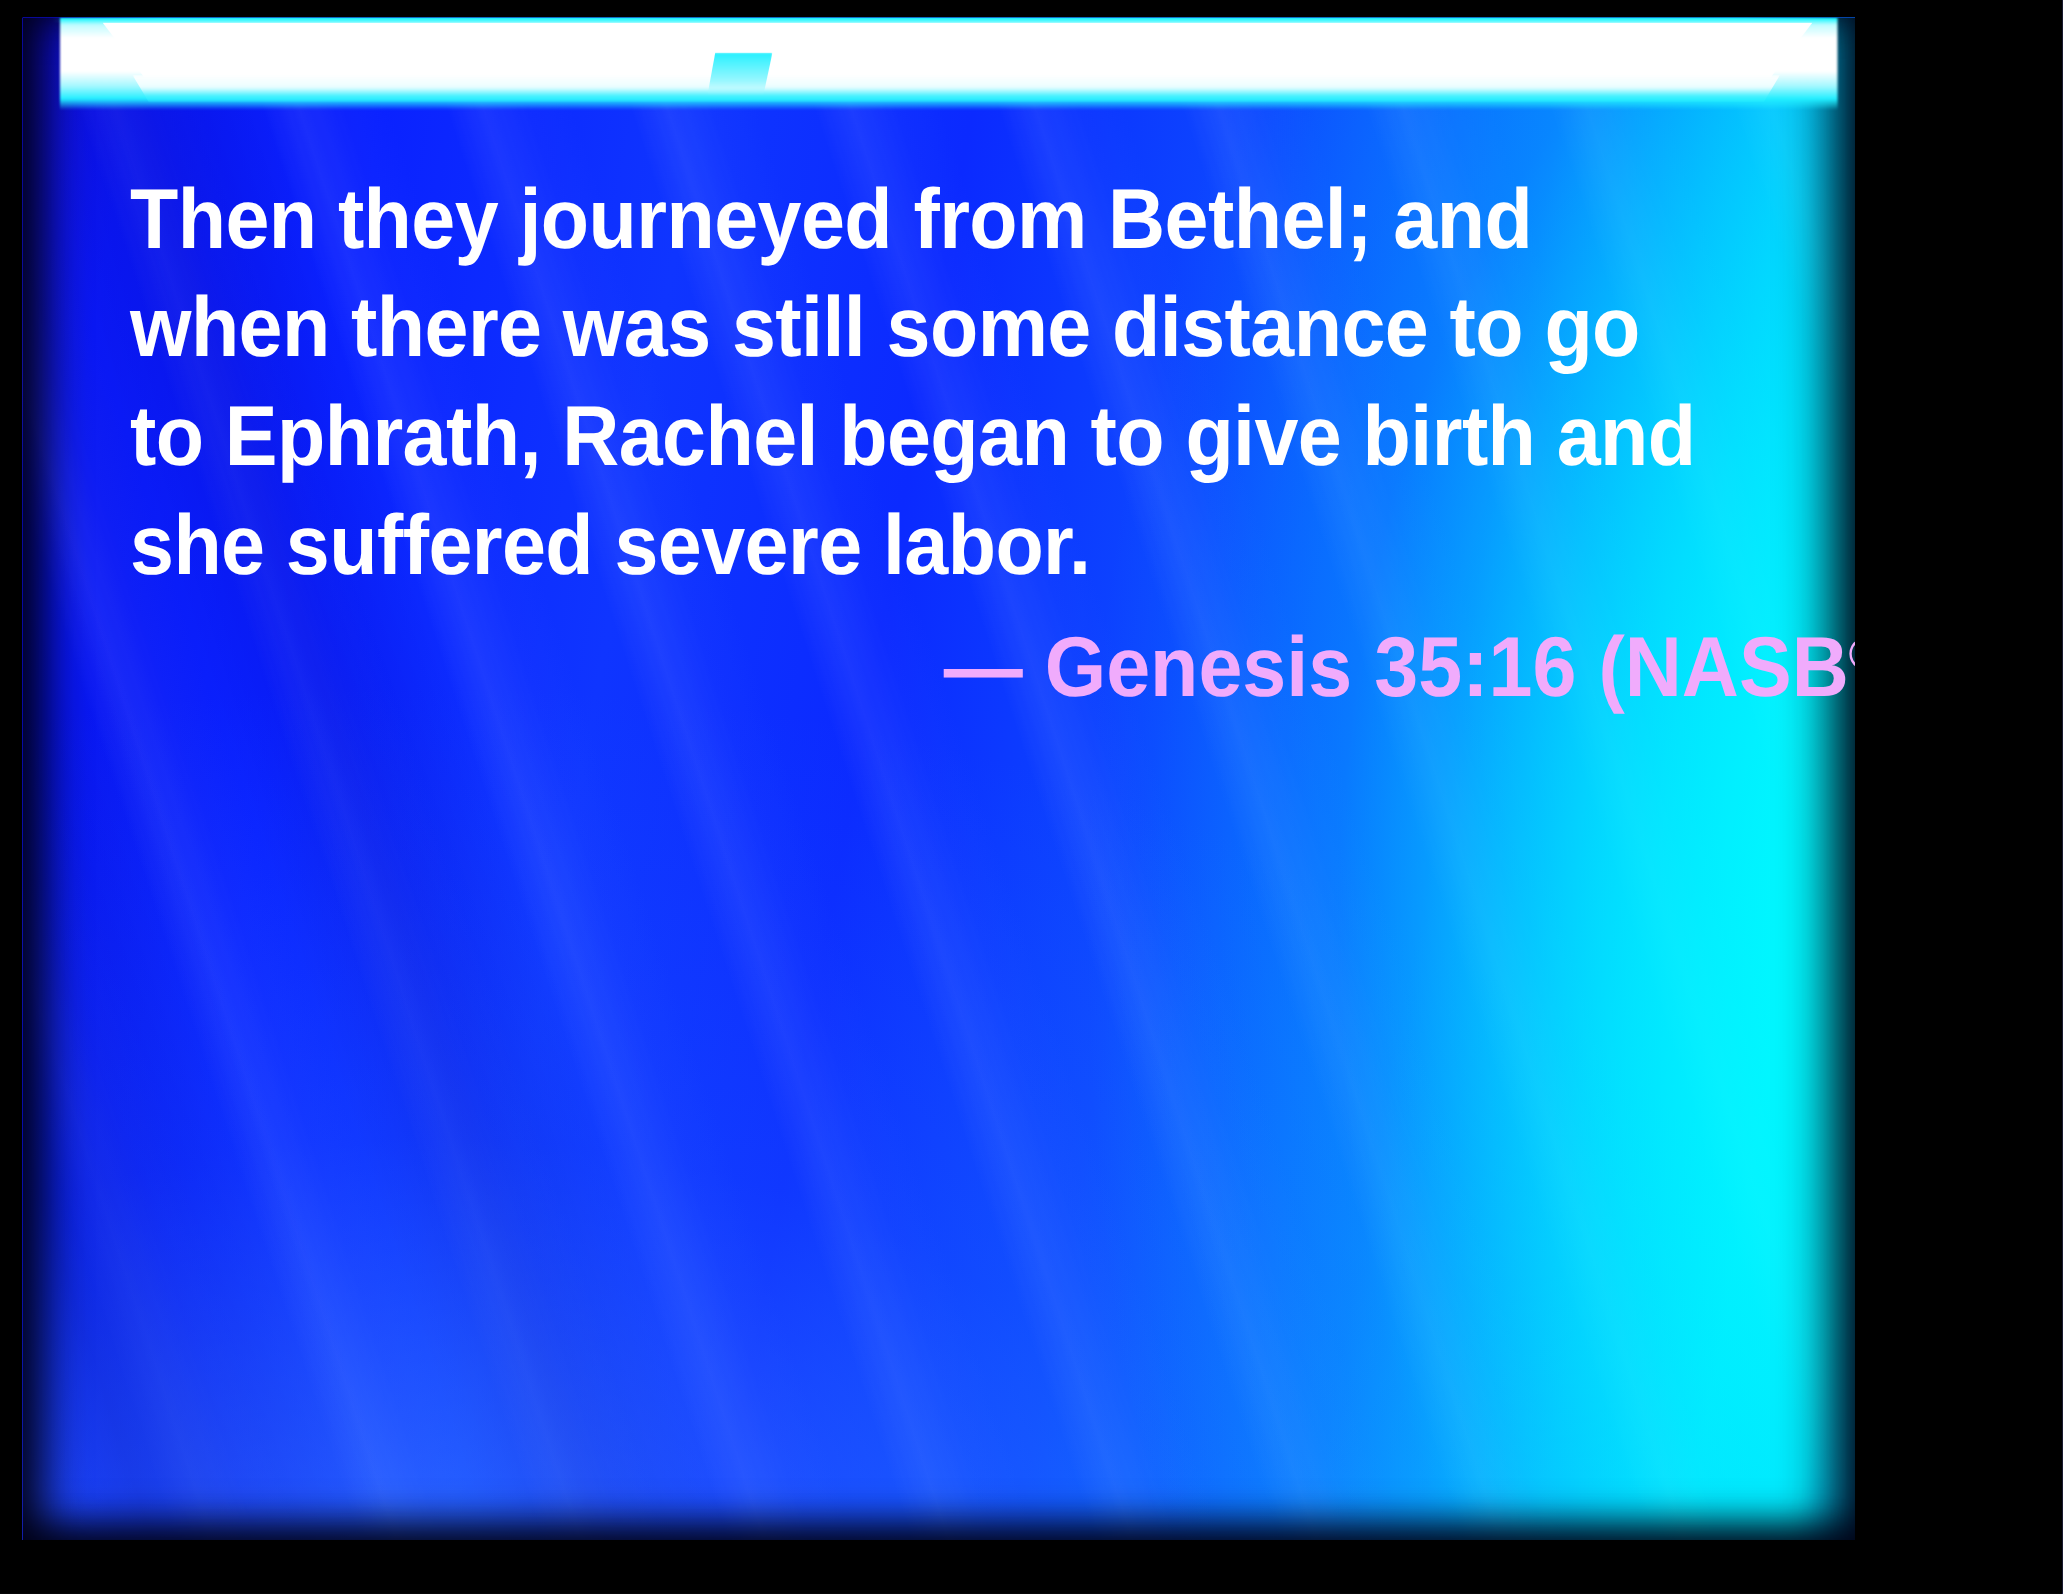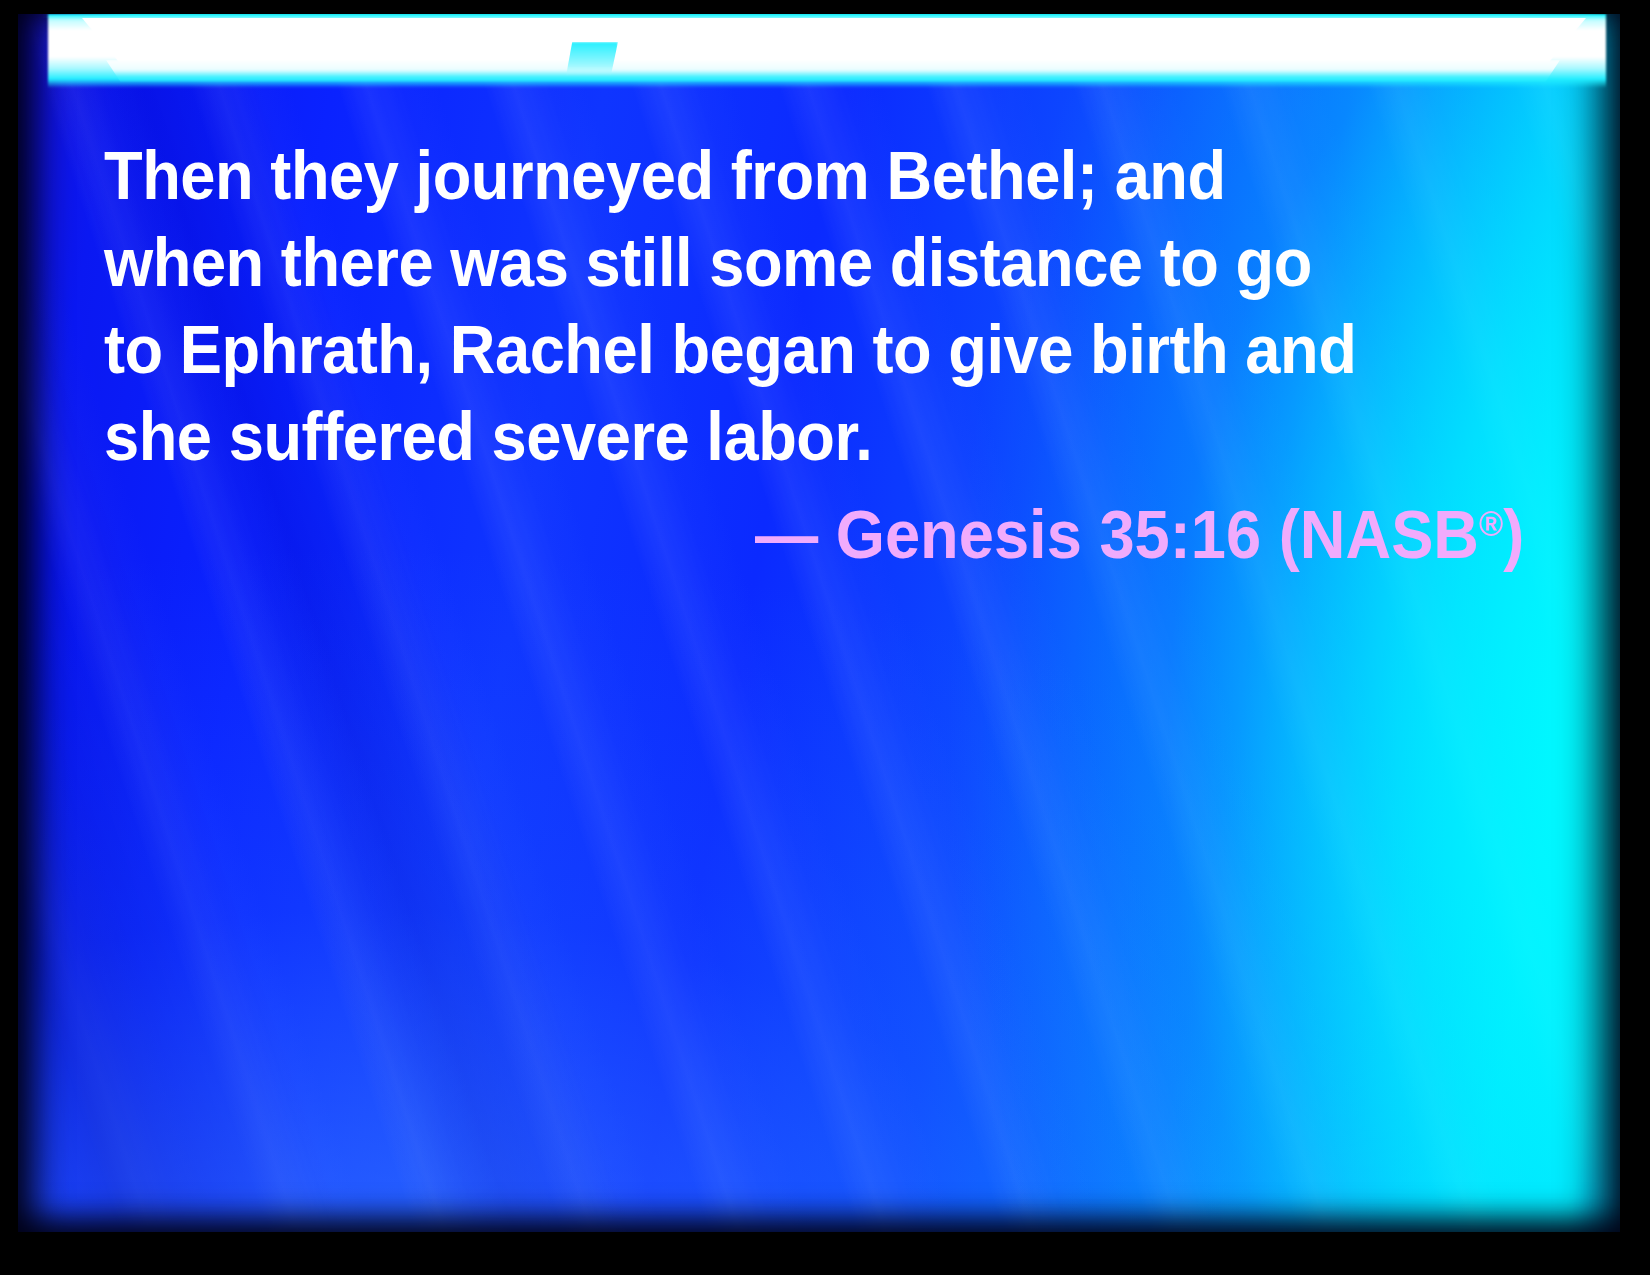--- a/index.html
+++ b/index.html
@@ -20,21 +20,21 @@
     background: #000000;
     overflow: hidden;
     font-family: "Liberation Sans", "DejaVu Sans", sans-serif;
   }
 
   
   #canvas {
     position: absolute;
     left: 18px;
     top: 14px;
-    width: 1602px;
+    width: 1466px;
     height: 1218px;
     overflow: hidden;
     background: #0a0cff;
   }
 
   
   .bg-base {
     position: absolute;
     inset: 0;
     background: linear-gradient(

